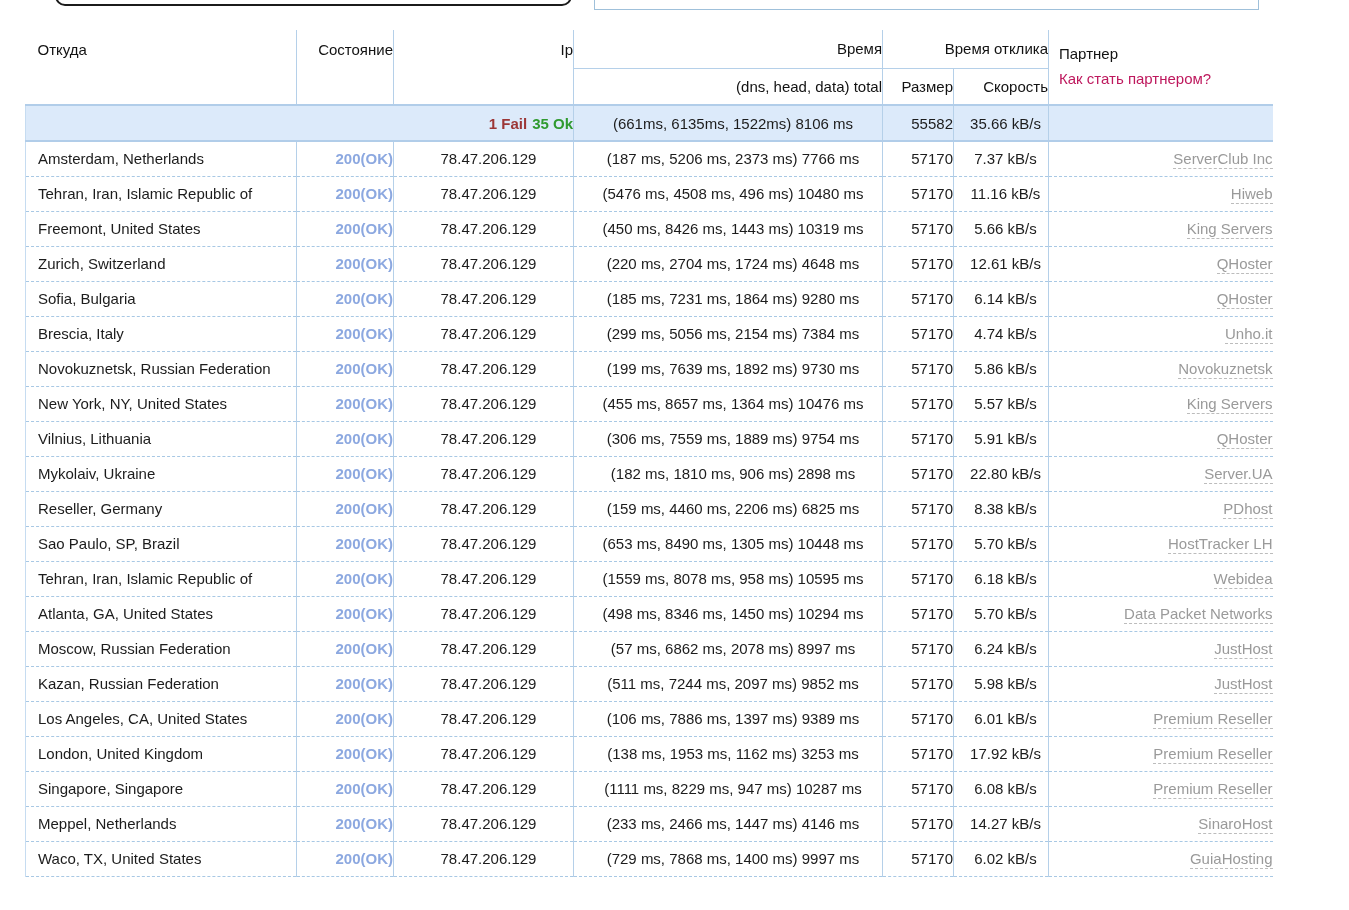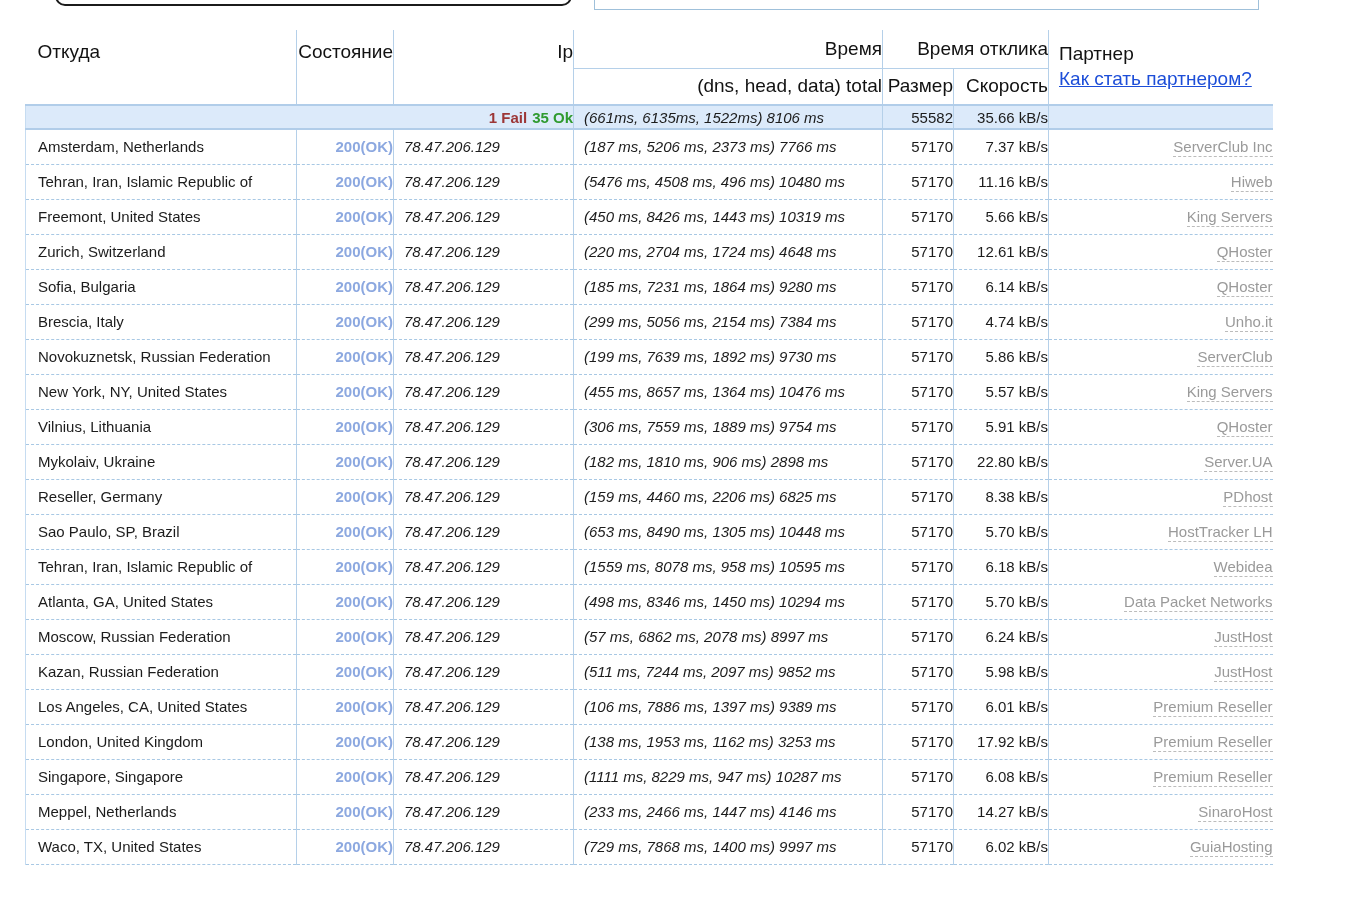--- a/index.html
+++ b/index.html
@@ -19,43 +19,43 @@
   .cutbox-blue {
     position: absolute; left: 594px; top: -30px; width: 665px; height: 40px;
     border: 1px solid #9fc0da; background: #fff;
   }
 
   table.results {
     position: absolute; left: 25px; top: 30px; width: 1247px;
     border-collapse: collapse; table-layout: fixed;
   }
   th, td { padding: 0; font-weight: normal; vertical-align: middle; }
-  thead th { font-size: 19px; color: #121212; }
+  thead th { font-size: 15px; color: #121212; }
   tr.h1 { height: 38px; }
   tr.h2 { height: 37px; }
   .vtop { vertical-align: top; padding-top: 11px; }
   .c { text-align: right; }
   .bl { border-left: 1px solid #b5d0e9; }
   .bb { border-bottom: 1px solid #b5d0e9; }
   .loc { text-align: left; padding-left: 12px; }
   .first { border-left: 1px solid #c6dcf1; }
   .partner-h { text-align: left; padding-left: 10px; line-height: 25px; }
-  .plink { color: #1d4ed8; text-decoration: underline; cursor: pointer; }
+  .plink { color: #be185d; cursor: pointer; }
 
   tr.summary td {
-    background: #dceafa; height: 24px;
+    background: #dceafa; height: 36px;
     border-top: 2px solid #b1cde9; border-bottom: 2px solid #b1cde9;
   }
   .fail { color: #9c3636; font-weight: bold; margin-right: 5px; }
   .ok   { color: #2f9a2f; font-weight: bold; }
 
   tr.datarow td { height: 35px; border-bottom: 1px dashed #a8c8e4; }
   .status { color: #8ca8e0; font-weight: bold; cursor: pointer; margin-top: 24px; }
-  .ip-cell, .time-cell { padding-left: 10px; text-align: left; font-style: italic; }
-  .speed-cell { padding-left: 9px; text-align: right; }
+  .ip-cell, .time-cell { padding-left: 10px; text-align: center; }
+  .speed-cell { padding-left: 9px; text-align: center; }
   .partner-cell { padding-left: 11px; text-align: right; }
   .pname {
     color: #9a9a9a; cursor: pointer;
     border-bottom: 1px dashed #bcbcbc; padding-bottom: 1px;
   }
 </style>
 </head>
 <body>
 
 <div class="cutbox-dark"></div>
@@ -153,21 +153,21 @@
         <td class="bl speed-cell">4.74 kB/s</td>
         <td class="bl partner-cell"><span class="pname">Unho.it</span></td>
       </tr>
       <tr class="datarow">
         <td class="loc first">Novokuznetsk, Russian Federation</td>
         <td class="bl c"><span class="status">200(OK)</span></td>
         <td class="bl ip-cell">78.47.206.129</td>
         <td class="bl time-cell">(199 ms, 7639 ms, 1892 ms) 9730 ms</td>
         <td class="bl c">57170</td>
         <td class="bl speed-cell">5.86 kB/s</td>
-        <td class="bl partner-cell"><span class="pname">ServerClub</span></td>
+        <td class="bl partner-cell"><span class="pname">Novokuznetsk</span></td>
       </tr>
       <tr class="datarow">
         <td class="loc first">New York, NY, United States</td>
         <td class="bl c"><span class="status">200(OK)</span></td>
         <td class="bl ip-cell">78.47.206.129</td>
         <td class="bl time-cell">(455 ms, 8657 ms, 1364 ms) 10476 ms</td>
         <td class="bl c">57170</td>
         <td class="bl speed-cell">5.57 kB/s</td>
         <td class="bl partner-cell"><span class="pname">King Servers</span></td>
       </tr>

